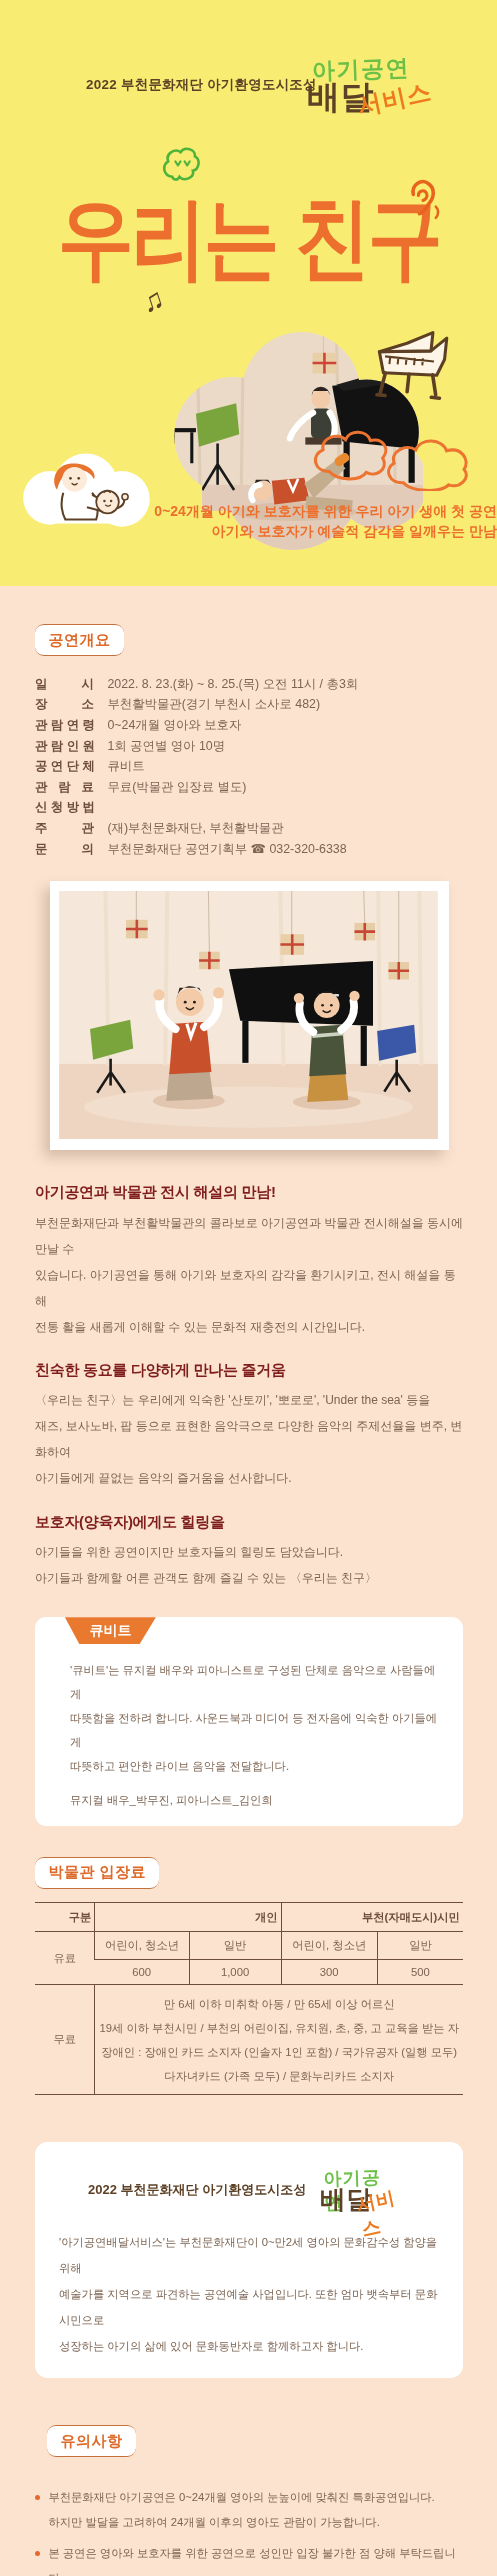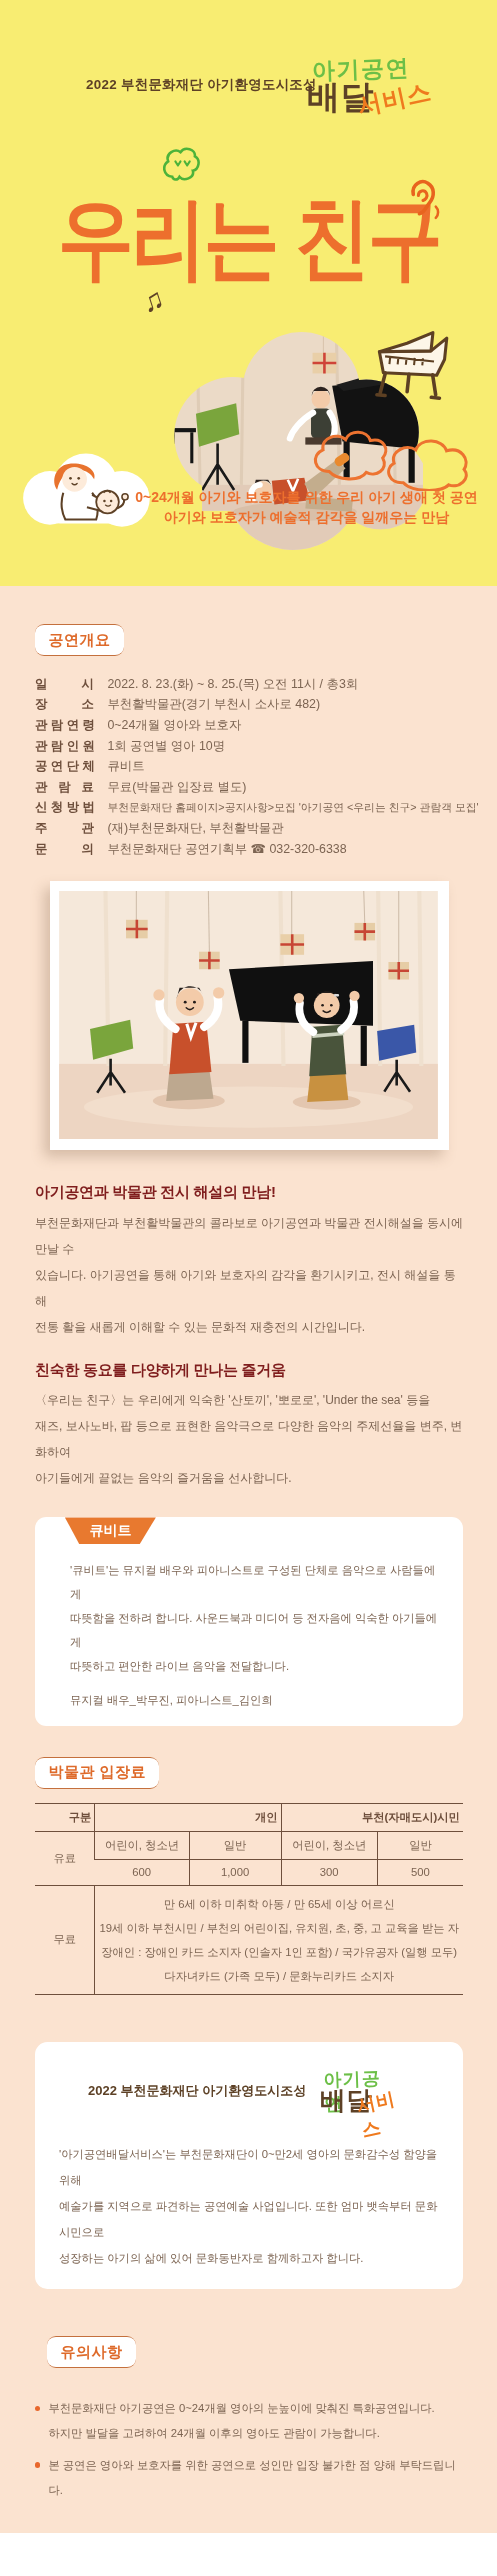--- a/index.html
+++ b/index.html
@@ -20,21 +20,21 @@
   .scribble { position:absolute; left:161px; top:146px; }
   .main-title { position:absolute; left:0; top:179px; width:498px; text-align:center;
     font-size:76px; font-weight:900; color:#ED6F2D; letter-spacing:-3.1px;
     transform:scaleY(1.18); transform-origin:center top; white-space:nowrap; }
   .ear-doodle { position:absolute; left:406px; top:177px; }
   .note-doodle { position:absolute; left:142px; top:284px; font-size:29px; color:#5D4126; transform:rotate(-18deg); }
   .cloud-photo { position:absolute; left:166px; top:330px; }
   .piano-doodle { position:absolute; left:369px; top:323px; transform:rotate(6deg); }
   .orange-cloud { position:absolute; left:298px; top:422px; }
   .mom-baby { position:absolute; left:18.5px; top:441px; }
-  .taglines { position:absolute; left:116px; top:488px; width:381px; text-align:center; }
+  .taglines { position:absolute; left:116px; top:502px; width:381px; text-align:right; }
   .tagline { font-size:14px; font-weight:bold; color:#ED6F2D; line-height:19.6px; }
   
   .main { background:#FBE3D0; padding:38px 35px 24px 35px; }
   .sec-box { display:inline-block; background:#fff; border-top:1px solid #C4703D; border-bottom:1px solid #C4703D;
     color:#DE6A2A; font-weight:bold; font-size:15px; padding:5.7px 13.4px; letter-spacing:0.5px;border-radius:9px; }
   
   .ov-rows { margin-top:17.5px; }
   .ov-row { display:flex; line-height:20.6px; white-space:nowrap; }
   .ov-label { width:59px; font-size:12.4px; font-weight:bold; color:#6E4F3C; text-align:justify; text-align-last:justify; flex:none; }
   .ov-value { margin-left:13.4px; font-size:12.4px; color:#7C6452; }
@@ -61,21 +61,21 @@
     text-align:center; font-size:11.3px; color:#7C6452; padding:6.2px 3.1px; font-weight:normal; }
   table.adm th { color:#6E4F3C; font-weight:bold; }
   table.adm th:first-child, table.adm td:first-child { border-left:none; }
   table.adm tr:first-child th { border-top:none;text-align:right; }
   td.free-cell { text-align:left; padding:9.3px 6.2px 9.3px 23px; line-height:24px; white-space:pre-line; font-size:11.3px; }
   
   .service-card { margin-top:47px; background:#fff; border-radius:12.4px; padding:17.5px 24px 18.5px 24px; }
   .svc-top { display:flex; align-items:center; gap:13.4px; margin-left:29px; }
   .svc-brand { font-size:13px; font-weight:bold; color:#5D4126; }
   .logo--small { transform:scale(.78); transform-origin:left center; width:103px; height:62px; flex:none; }
-  .svc-body { margin-top:19px; font-size:11.3px; line-height:26px; color:#7C6452; white-space:pre-line; }
+  .svc-body { margin-top:8px; font-size:11.3px; line-height:26px; color:#7C6452; white-space:pre-line; }
   
   .notes-box { margin-top:47px;margin-left:12px; }
   .notes { margin-top:28px; }
   .note-item { position:relative; padding-left:13.4px; font-size:11.3px; line-height:25px; color:#7C6452; white-space:pre-line; margin-top:6.2px; }
   .note-item:first-child { margin-top:0; }
   .note-dot { position:absolute; left:0; top:9.8px; width:5.2px; height:5.2px; border-radius:50%; background:#E8672C; }
 </style>
 </head>
 <body>
 
@@ -217,21 +217,20 @@
     <div class="ov-row">
         <span class="ov-label">공 연 단 체</span>
         <span class="ov-value">큐비트</span>
       </div>
     <div class="ov-row">
         <span class="ov-label">관 람 료</span>
         <span class="ov-value">무료(박물관 입장료 별도)</span>
       </div>
     <div class="ov-row">
         <span class="ov-label">신 청 방 법</span>
-        <span class="ov-value small">부천문화재단 홈페이지&gt;공지사항&gt;모집 '아기공연 &lt;우리는 친구&gt; 관람객 모집'</span>
       </div>
     <div class="ov-row">
         <span class="ov-label">주 관</span>
         <span class="ov-value">(재)부천문화재단, 부천활박물관</span>
       </div>
     <div class="ov-row">
         <span class="ov-label">문 의</span>
         <span class="ov-value">부천문화재단 공연기획부 ☎ 032-320-6338</span>
       </div>
   </div>
@@ -310,20 +309,25 @@
     <div class="feat-head">아기공연과 박물관 전시 해설의 만남!</div>
     <div class="feat-body">부천문화재단과 부천활박물관의 콜라보로 아기공연과 박물관 전시해설을 동시에 만날 수
 있습니다. 아기공연을 통해 아기와 보호자의 감각을 환기시키고, 전시 해설을 통해
 전통 활을 새롭게 이해할 수 있는 문화적 재충전의 시간입니다.</div>
   </div>
   <div class="feat">
     <div class="feat-head">친숙한 동요를 다양하게 만나는 즐거움</div>
     <div class="feat-body">〈우리는 친구〉는 우리에게 익숙한 '산토끼', '뽀로로', 'Under the sea' 등을
 재즈, 보사노바, 팝 등으로 표현한 음악극으로 다양한 음악의 주제선율을 변주, 변화하여
 아기들에게 끝없는 음악의 즐거움을 선사합니다.</div>
+  </div>
+  <div class="feat">
+    <div class="feat-head">보호자(양육자)에게도 힐링을</div>
+    <div class="feat-body">아기들을 위한 공연이지만 보호자들의 힐링도 담았습니다.
+아기들과 함께할 어른 관객도 함께 즐길 수 있는 〈우리는 친구〉</div>
   </div>
 
   
   <div class="qubit-card">
     <div class="qubit-tab">큐비트</div>
     <div class="qubit-body">'큐비트'는 뮤지컬 배우와 피아니스트로 구성된 단체로 음악으로 사람들에게
 따뜻함을 전하려 합니다. 사운드북과 미디어 등 전자음에 익숙한 아기들에게
 따뜻하고 편안한 라이브 음악을 전달합니다.</div>
     <div class="qubit-cast">뮤지컬 배우_박무진, 피아니스트_김인희</div>
   </div>

